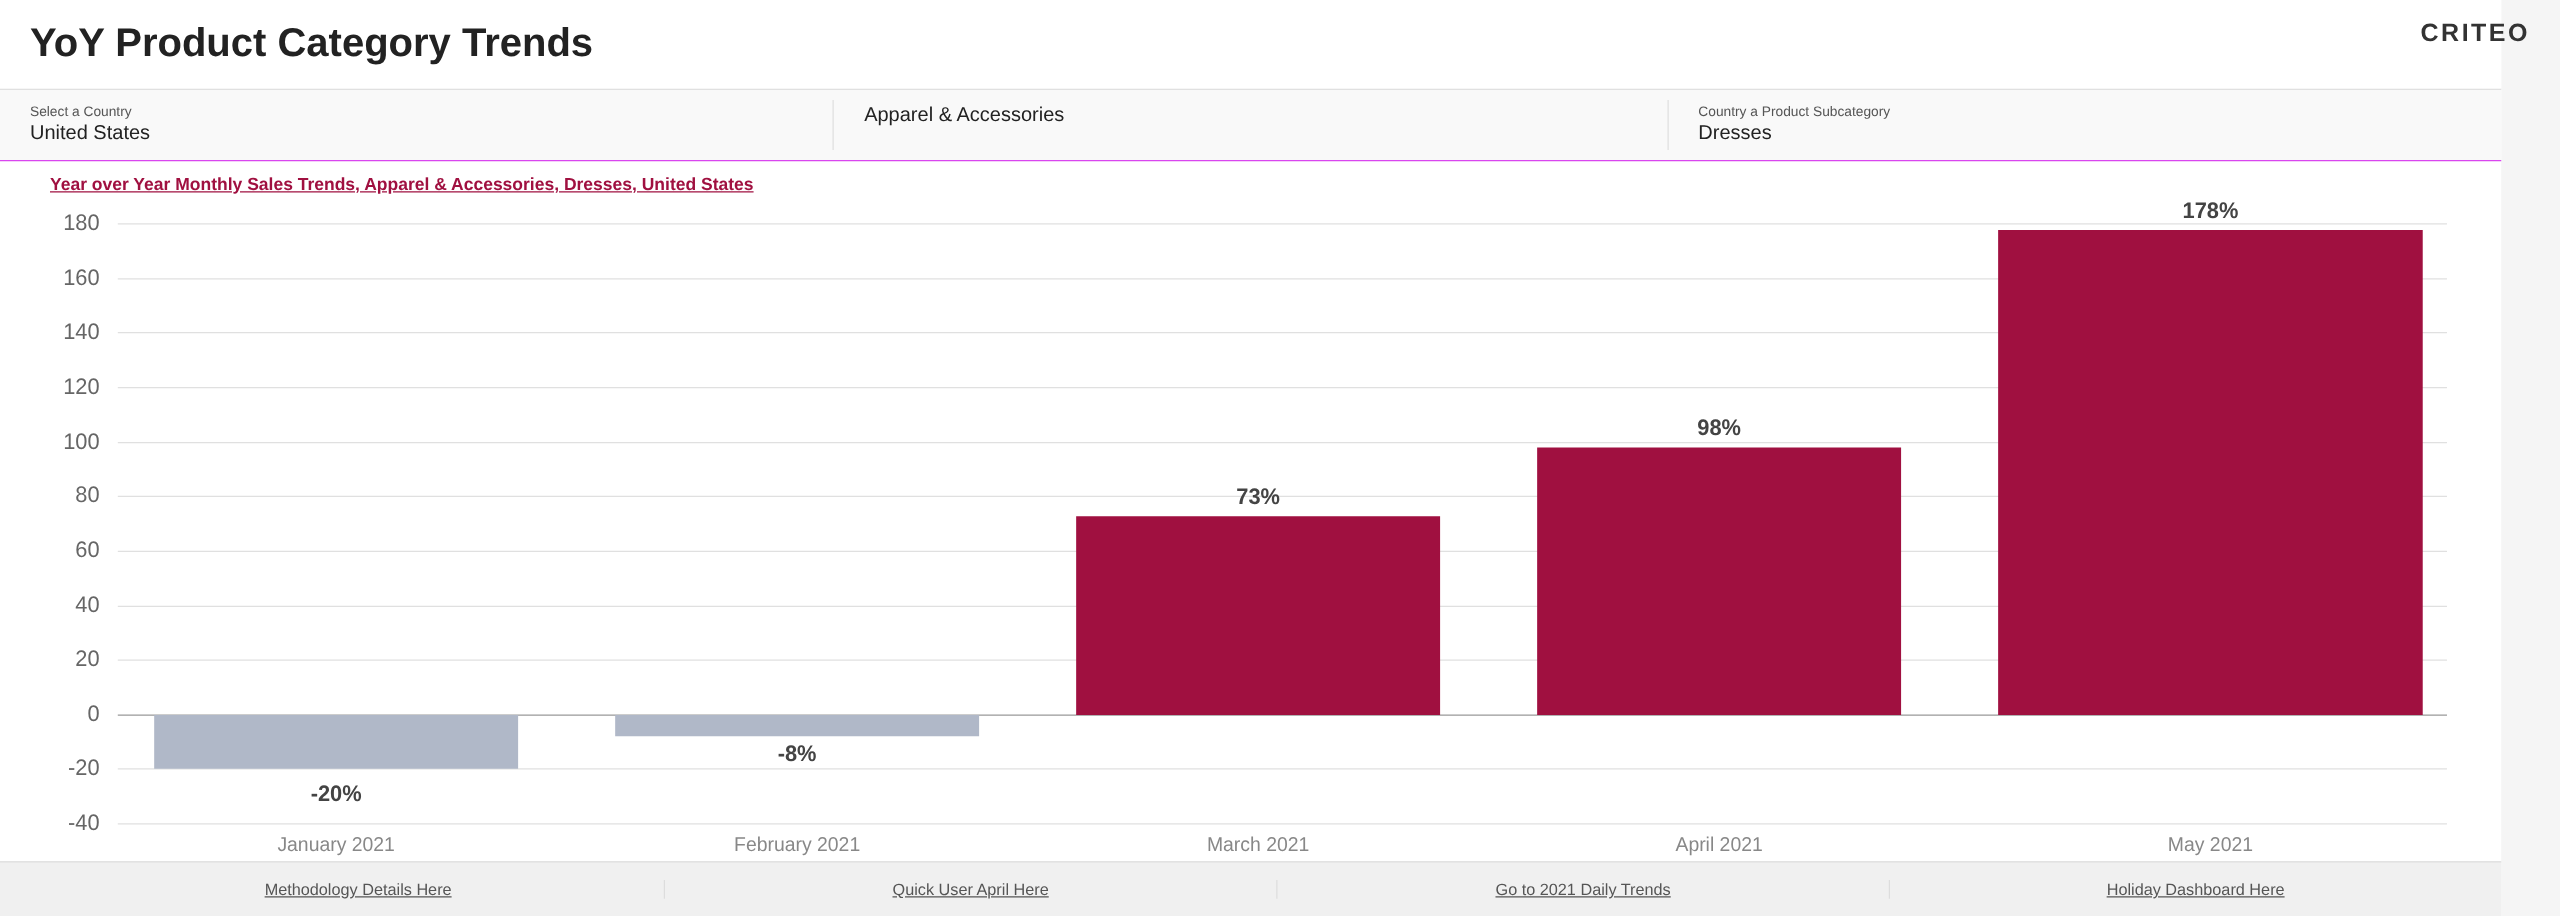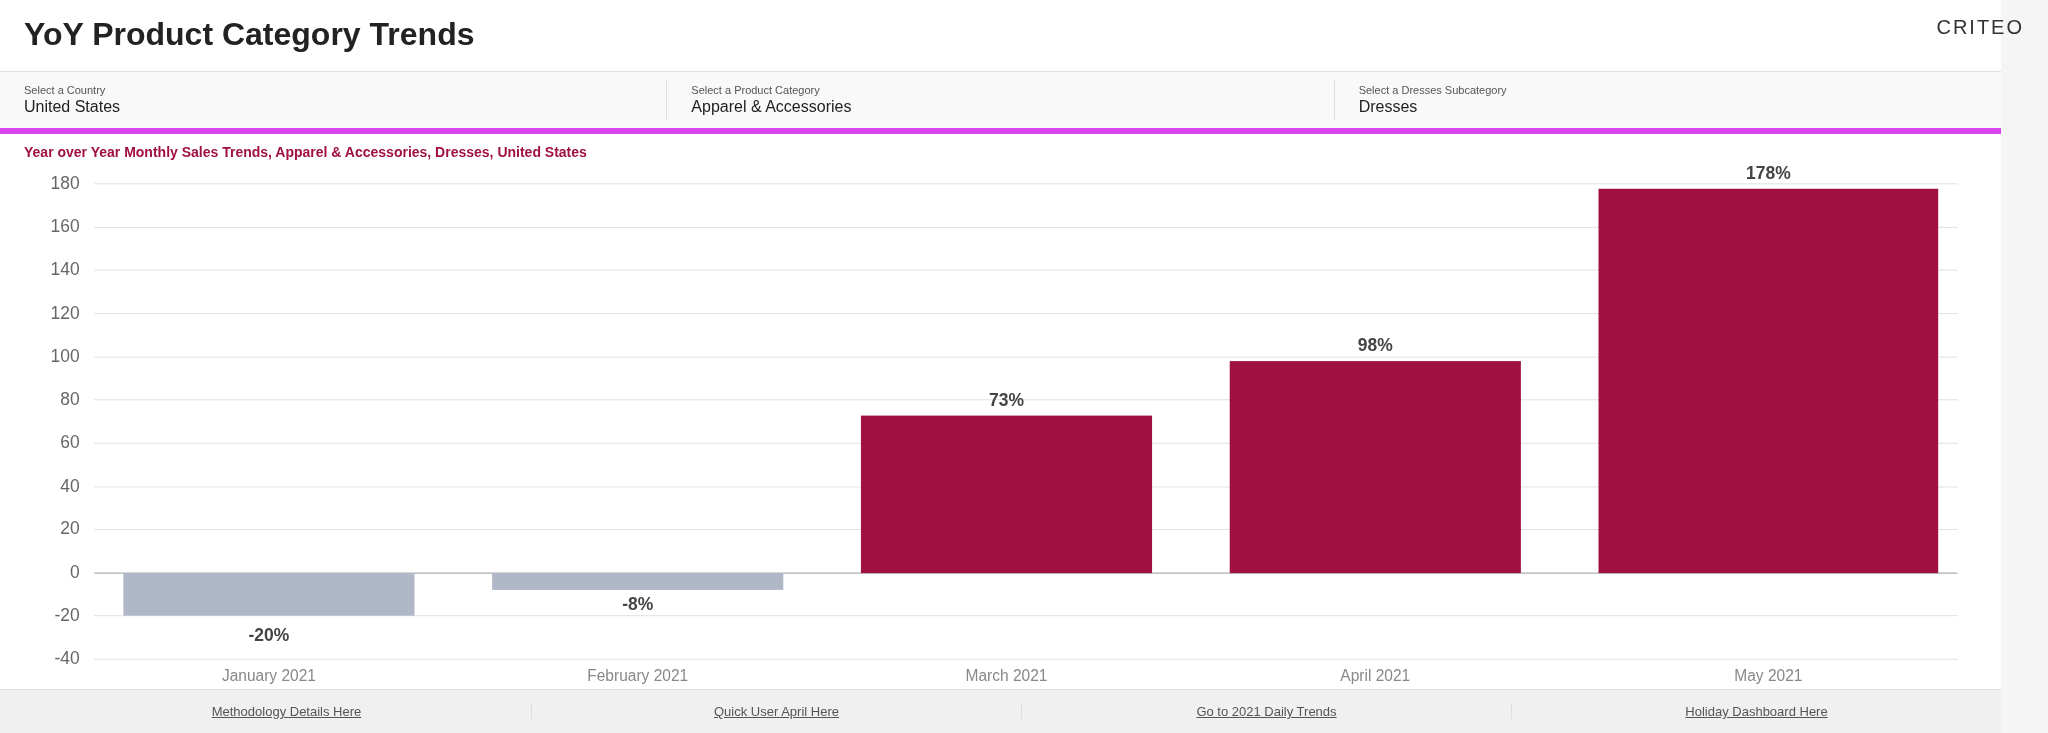--- a/index.html
+++ b/index.html
@@ -26,30 +26,30 @@
       font-size: 32px;
       font-weight: 700;
       color: #222222;
       margin-bottom: 10px;
     }
     .criteo-logo {
       position: absolute;
       top: 16px;
       right: 24px;
       font-size: 20px;
-      font-weight: 400;
+      font-weight: 700;
       letter-spacing: 2px;
       color: #333;
     }
     .filters-row {
       display: flex;
       flex-direction: row;
       gap: 0;
       border-top: 1px solid #e0e0e0;
-      border-bottom: 6px solid #d946ef;
+      border-bottom: 1px solid #d946ef;
       padding: 8px 0;
       background: #f9f9f9;
     }
     .filter-group {
       flex: 1;
       padding: 4px 24px;
       border-right: 1px solid #e0e0e0;
     }
     .filter-group:last-child {
       border-right: none;
@@ -61,21 +61,22 @@
       margin-bottom: 2px;
     }
     .filter-value {
       font-size: 16px;
       color: #222;
     }
     .chart-title {
       color: #a01040;
       font-size: 14px;
       font-weight: 600;
-      padding: 10px 24px 4px 24px;
+      padding: 10px 24px 4px 40px;
+      text-decoration: underline;
     }
     .chart-area {
       flex: 1;
       position: relative;
       padding: 0 24px;
       overflow: hidden;
       margin-left: 12px;
     }
     .chart-svg {
       width: 100%;
@@ -113,25 +114,24 @@
     <div class="page-title">YoY Product Category Trends</div>
   </div>
   <div class="criteo-logo">CRITEO</div>
 
   <div class="filters-row">
     <div class="filter-group">
       <span class="filter-label">Select a Country</span>
       <span class="filter-value">United States</span>
     </div>
     <div class="filter-group">
-      <span class="filter-label">Select a Product Category</span>
       <span class="filter-value">Apparel &amp; Accessories</span>
     </div>
     <div class="filter-group">
-      <span class="filter-label">Select a Dresses Subcategory</span>
+      <span class="filter-label">Country a Product Subcategory</span>
       <span class="filter-value">Dresses</span>
     </div>
   </div>
 
   <div class="chart-title">Year over Year Monthly Sales Trends, Apparel &amp; Accessories,  Dresses, United States</div>
 
   <div class="chart-area">
     <svg class="chart-svg" viewBox="0 0 2000 530" preserveAspectRatio="none">
 
       <defs>

